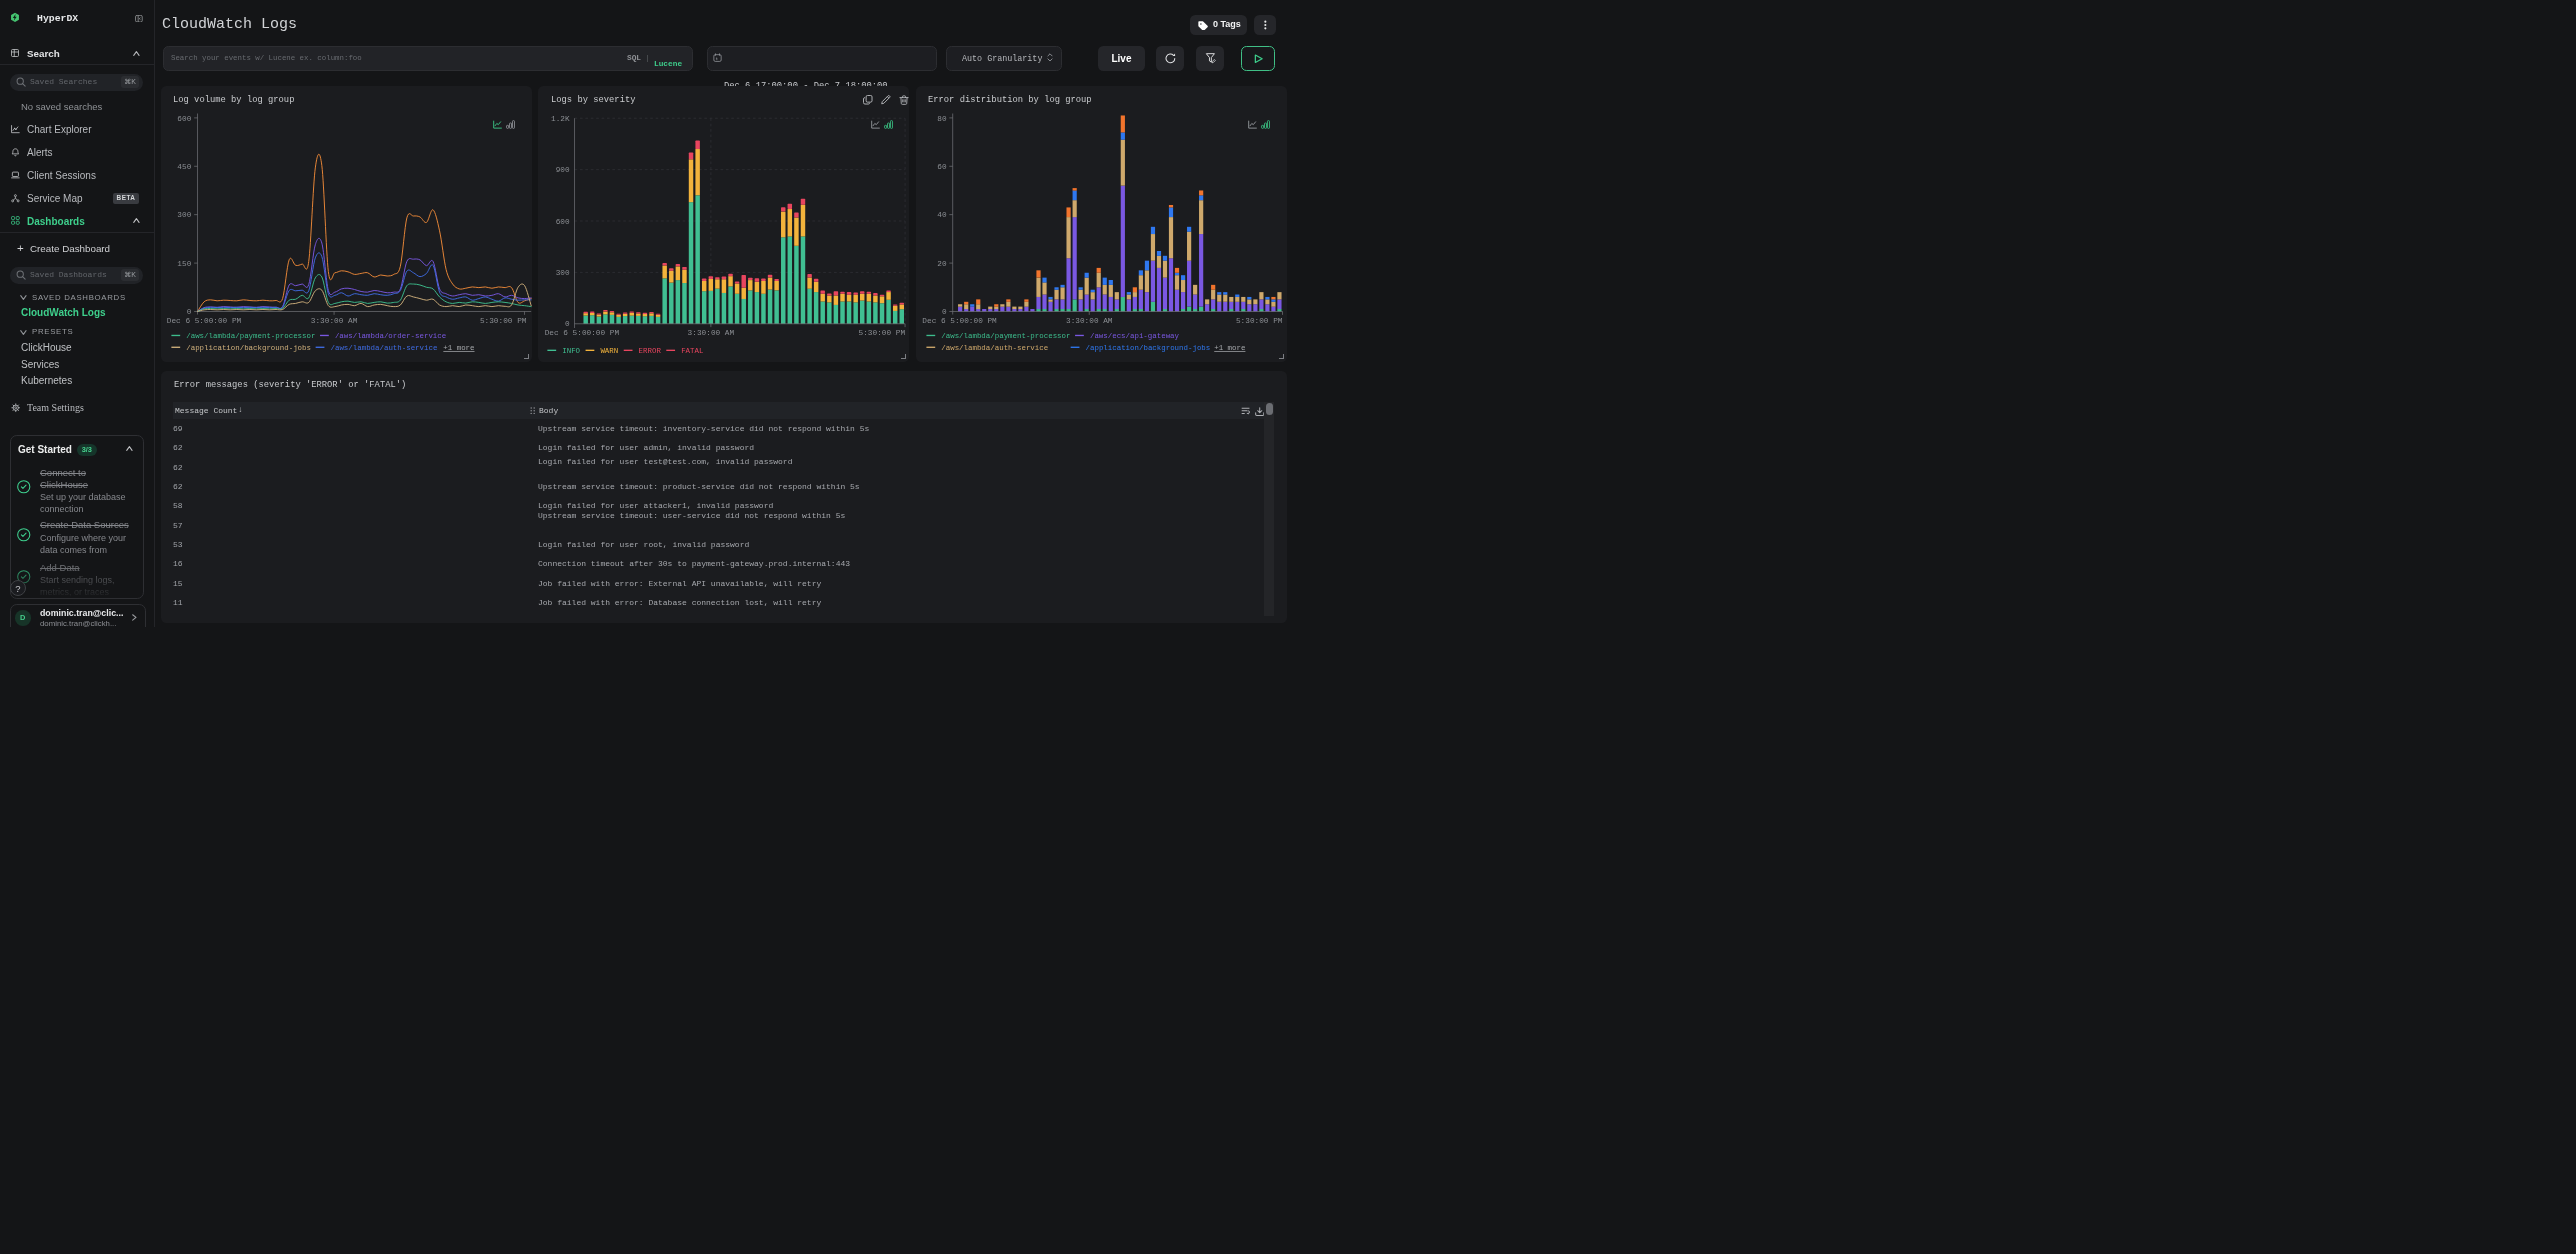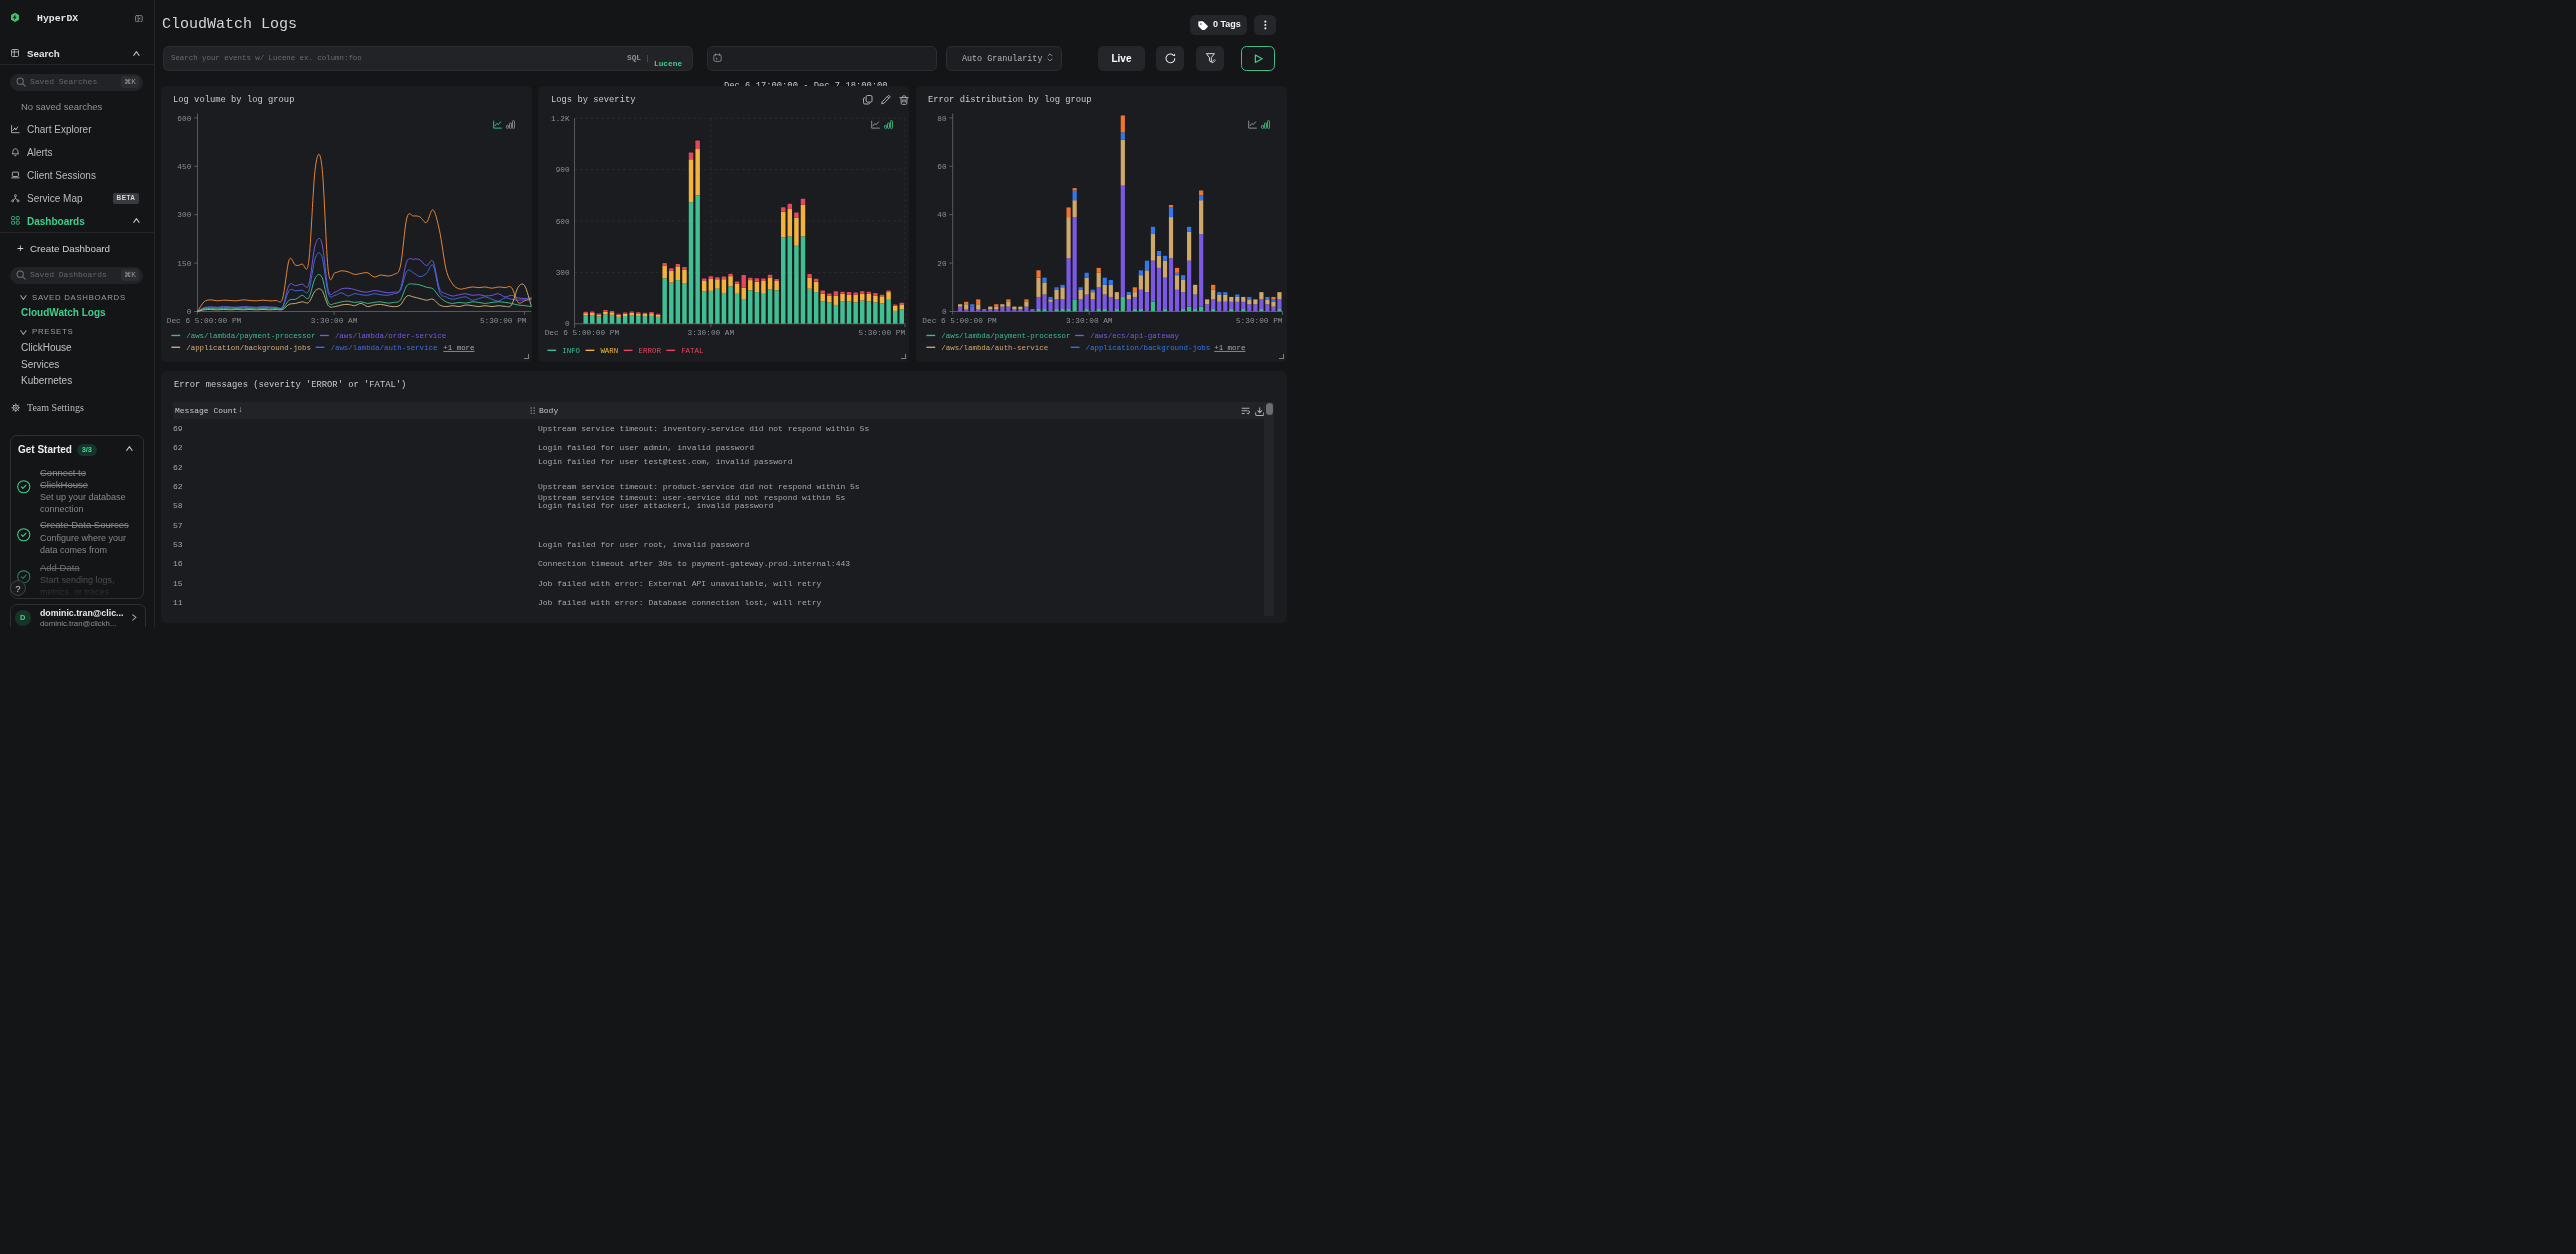--- a/index.html
+++ b/index.html
@@ -674,21 +674,21 @@
     <div class="trow" style="left:538px;top:424px;">Upstream service timeout: inventory-service did not respond within 5s</div>
     <div class="trow" style="left:173px;top:443px;color:#9fa2a7;">62</div>
     <div class="trow" style="left:538px;top:443px;">Login failed for user admin, invalid password</div>
     <div class="trow" style="left:173px;top:463px;color:#9fa2a7;">62</div>
     <div class="trow" style="left:538px;top:457px;">Login failed for user test@test.com, invalid password</div>
     <div class="trow" style="left:173px;top:482px;color:#9fa2a7;">62</div>
     <div class="trow" style="left:538px;top:482px;">Upstream service timeout: product-service did not respond within 5s</div>
     <div class="trow" style="left:173px;top:501px;color:#9fa2a7;">58</div>
     <div class="trow" style="left:538px;top:501px;">Login failed for user attacker1, invalid password</div>
     <div class="trow" style="left:173px;top:521px;color:#9fa2a7;">57</div>
-    <div class="trow" style="left:538px;top:493px;">Upstream service timeout: user-service did not respond within 5s</div>
+    <div class="trow" style="left:538px;top:511px;">Upstream service timeout: user-service did not respond within 5s</div>
     <div class="trow" style="left:173px;top:540px;color:#9fa2a7;">53</div>
     <div class="trow" style="left:538px;top:540px;">Login failed for user root, invalid password</div>
     <div class="trow" style="left:173px;top:559px;color:#9fa2a7;">16</div>
     <div class="trow" style="left:538px;top:559px;">Connection timeout after 30s to payment-gateway.prod.internal:443</div>
     <div class="trow" style="left:173px;top:579px;color:#9fa2a7;">15</div>
     <div class="trow" style="left:538px;top:579px;">Job failed with error: External API unavailable, will retry</div>
     <div class="trow" style="left:173px;top:598px;color:#9fa2a7;">11</div>
     <div class="trow" style="left:538px;top:598px;">Job failed with error: Database connection lost, will retry</div>
   </div>
 

